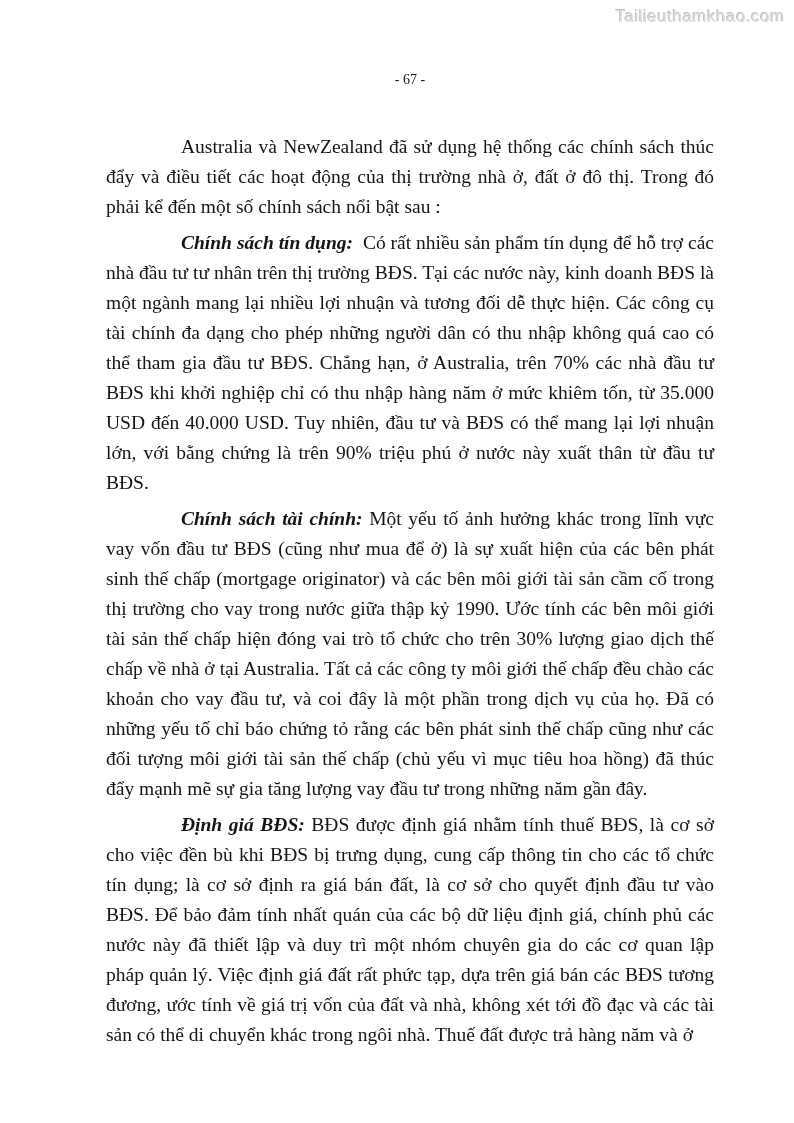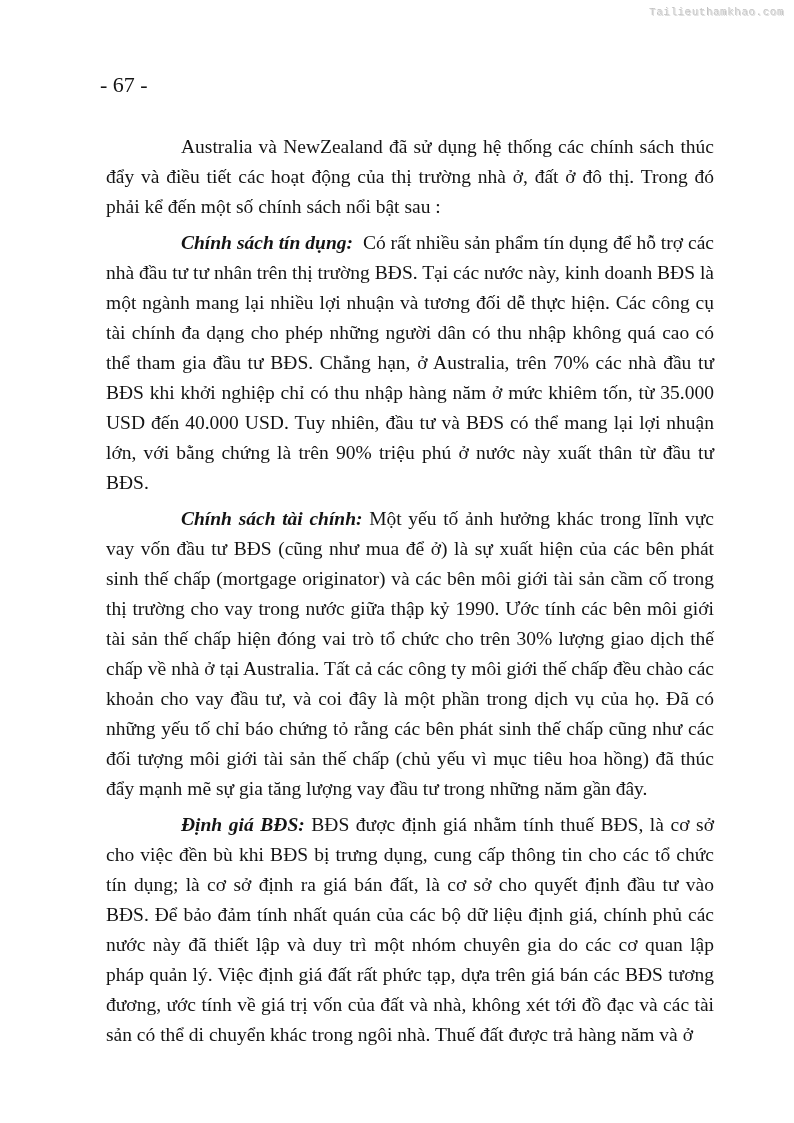--- a/index.html
+++ b/index.html
@@ -13,34 +13,34 @@
     position: relative;
     width: 794px;
     height: 1123px;
     background: var(--page-bg, #ffffff);
     overflow: hidden;
   }
   .watermark {
     position: absolute;
     top: 7px;
     right: 9px;
-    font-family: Liberation Mono, monospace;
-    font-size: 11px;
+    font-family: Liberation Sans, sans-serif;
+    font-size: 17px;
     letter-spacing: 0.5px;
     color: var(--watermark-color, #dadada);
     text-shadow: -1px -1px 0 #c0c0c0, 1px 1px 0 #ffffff;
     text-align: center;
   }
   .page-number {
     position: absolute;
     top: 72px;
     left: 100px;
     width: 620px;
-    text-align: left;
-    font-size: 22px;
+    text-align: center;
+    font-size: 14px;
   }
   .body-text {
     position: absolute;
     top: 126px;
     left: 100px;
     width: 620px;
     font-size: 19.5px;
     line-height: 30px;
     text-align: justify;
   }

